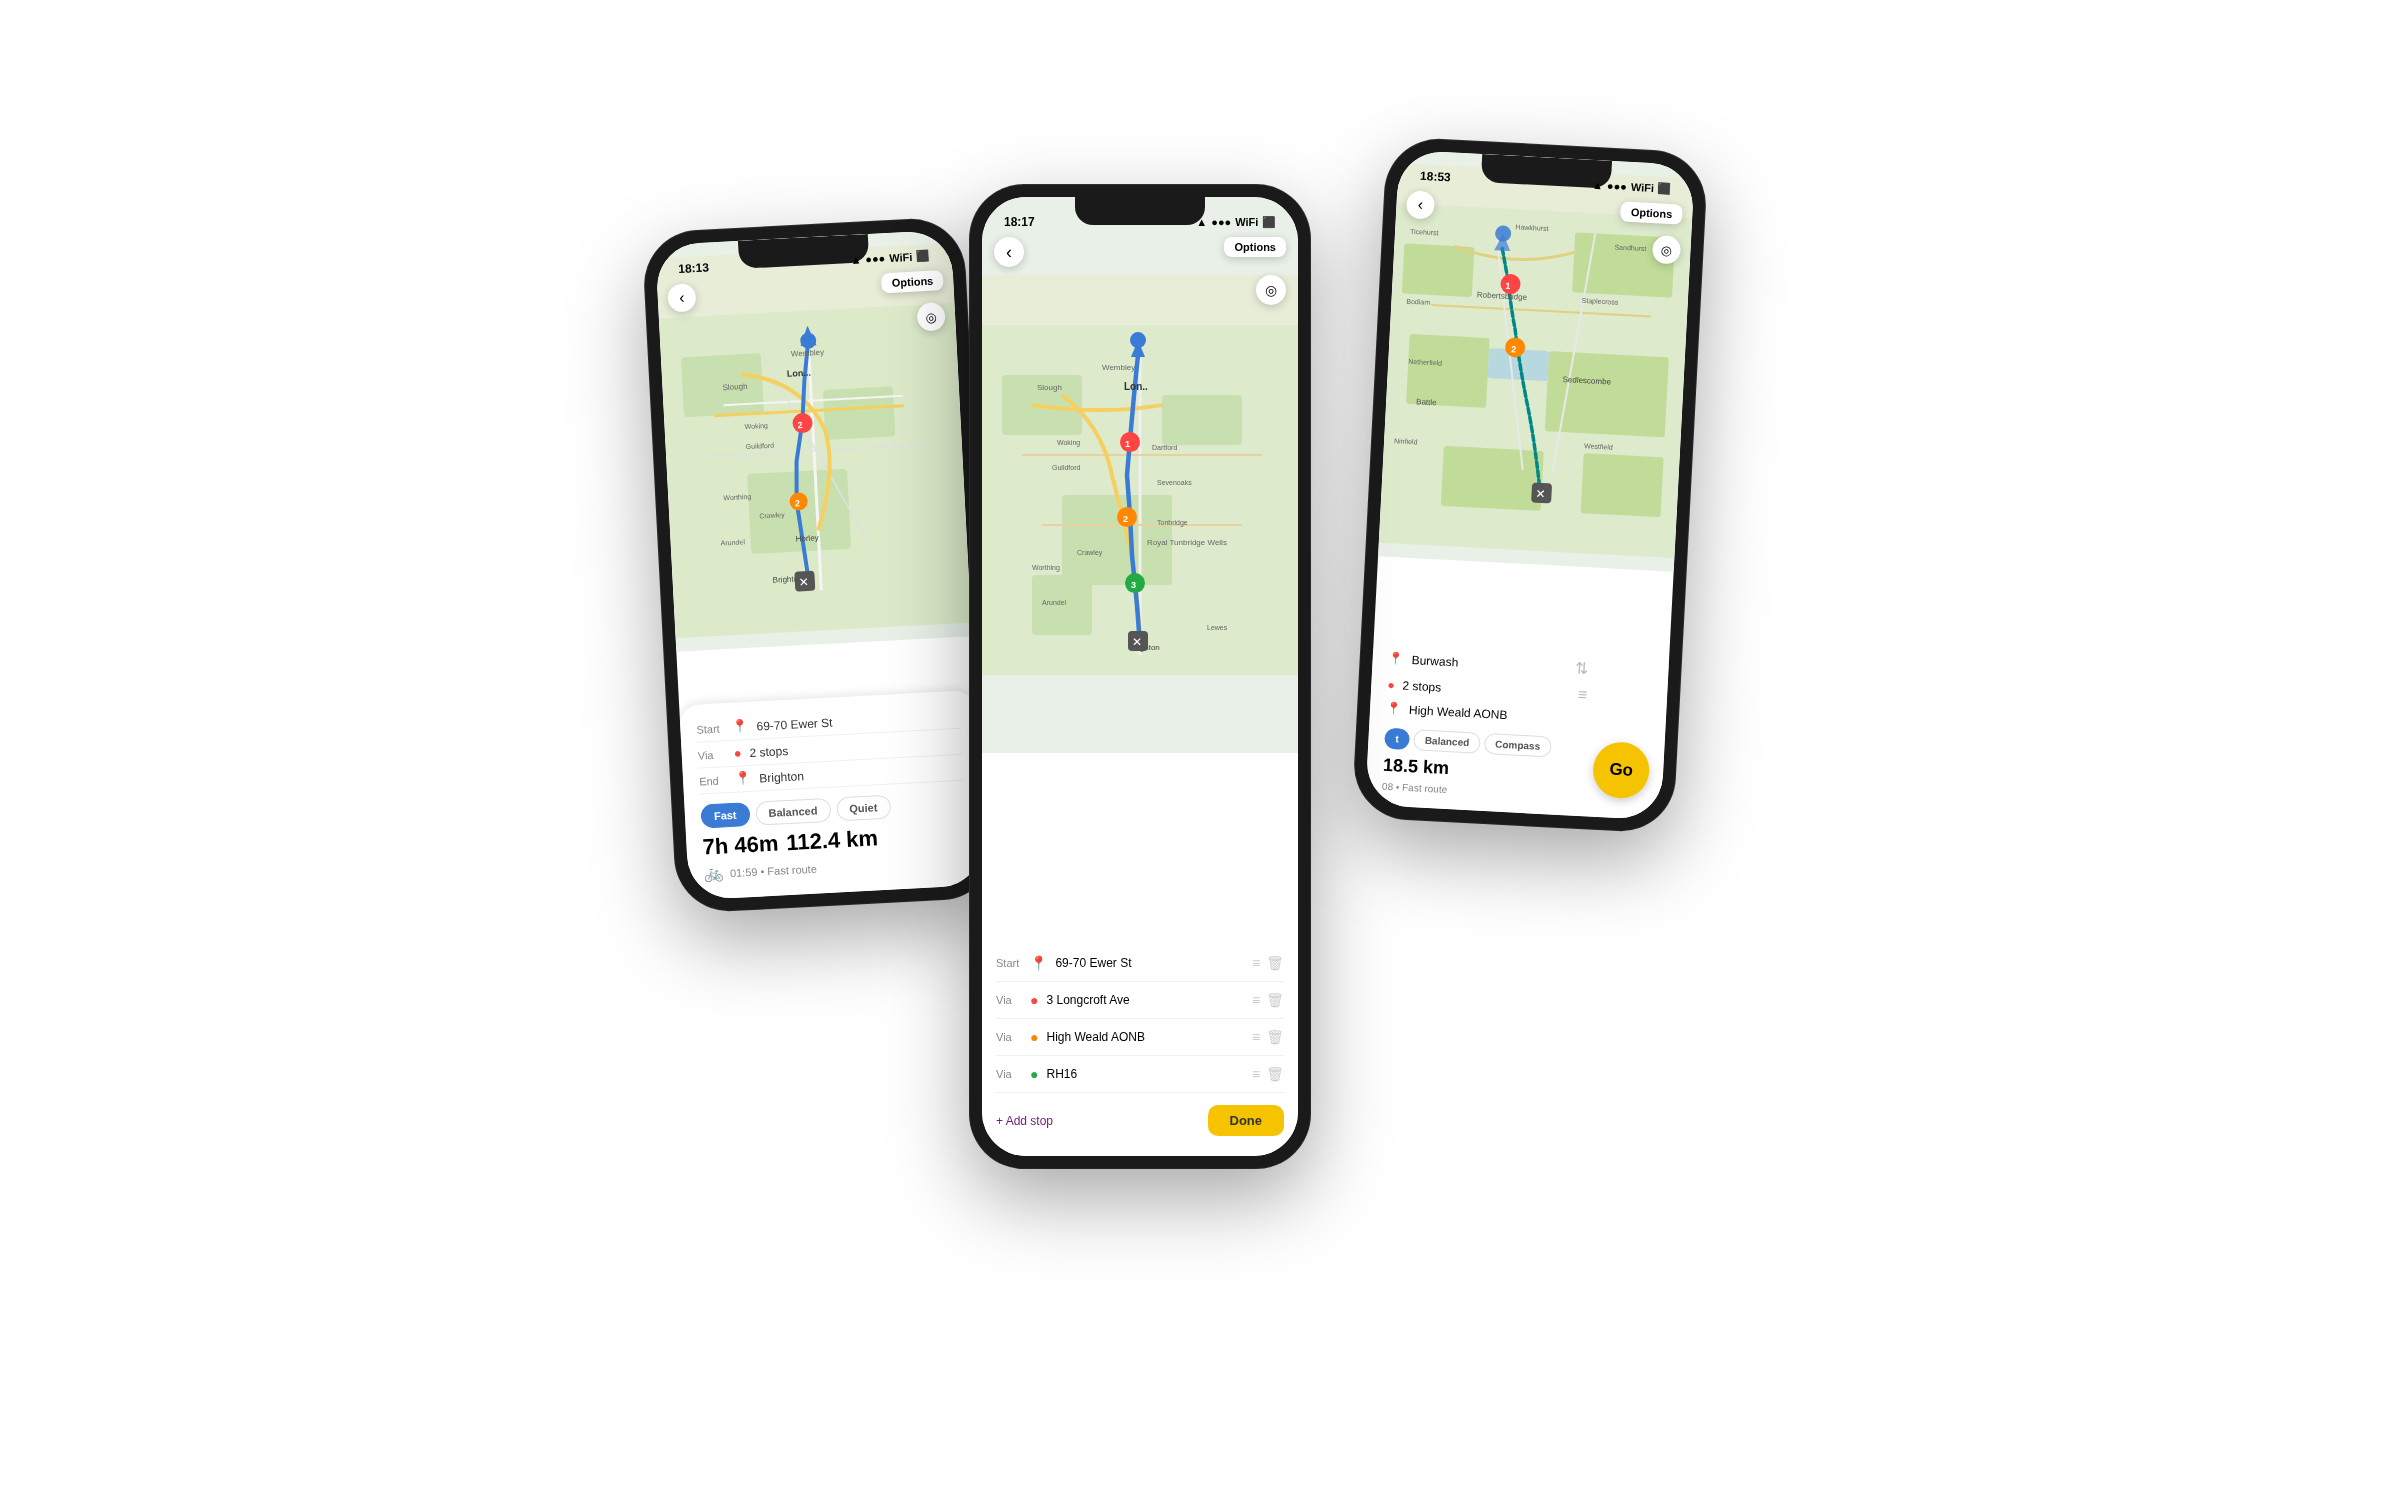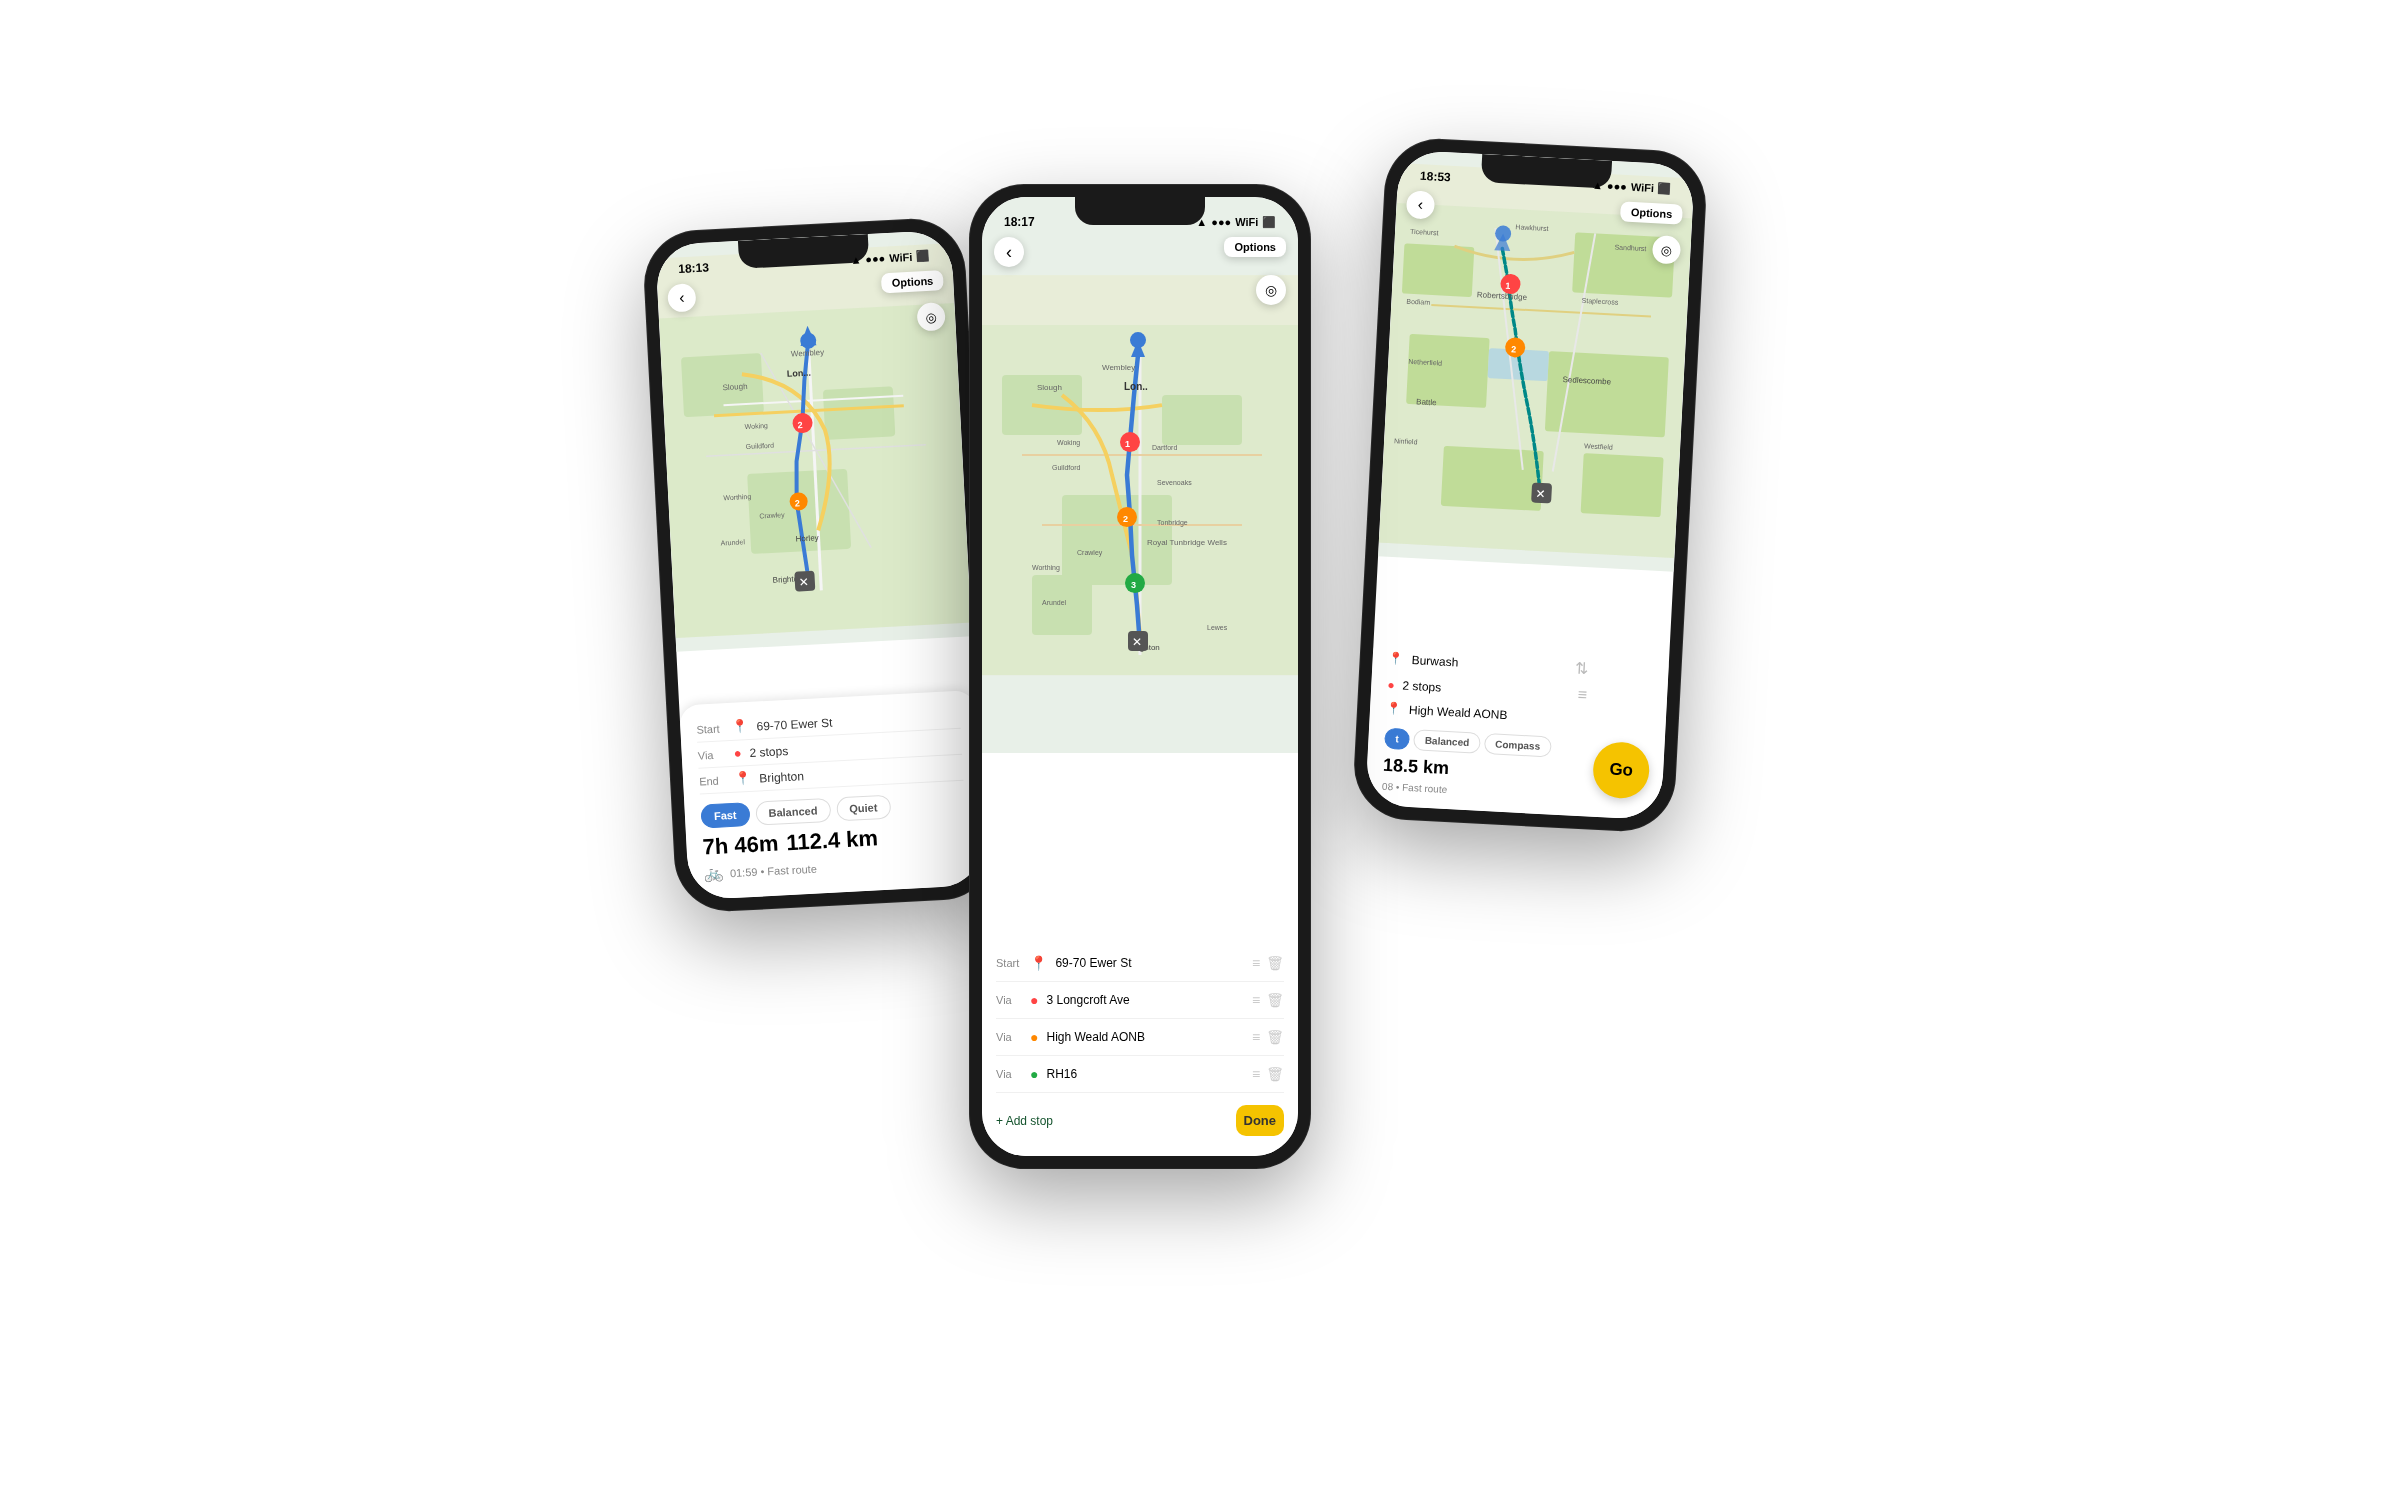--- a/index.html
+++ b/index.html
@@ -208,26 +208,26 @@
     .wp-actions { display: flex; gap: 6px; align-items: center; }
     .wp-handle { color: #ccc; font-size: 14px; }
     .wp-delete { color: #ccc; font-size: 14px; }
 
     .add-stop-row {
       display: flex;
       align-items: center;
       justify-content: space-between;
       padding: 12px 0 0;
     }
-    .add-stop-btn { font-size: 12px; color: #14532d; font-weight: 500; }
+    .add-stop-btn { font-size: 12px; color: #701a75; font-weight: 500; }
     .done-btn {
       background: #f5c300;
       color: #333;
       border-radius: 10px;
-      padding: 8px 8px;
+      padding: 8px 22px;
       font-size: 13px;
       font-weight: 700;
     }
 
     
     .right-panel {
       position: absolute;
       bottom: 0; left: 0; right: 0;
       background: #fff;
       border-radius: 20px 20px 0 0;

